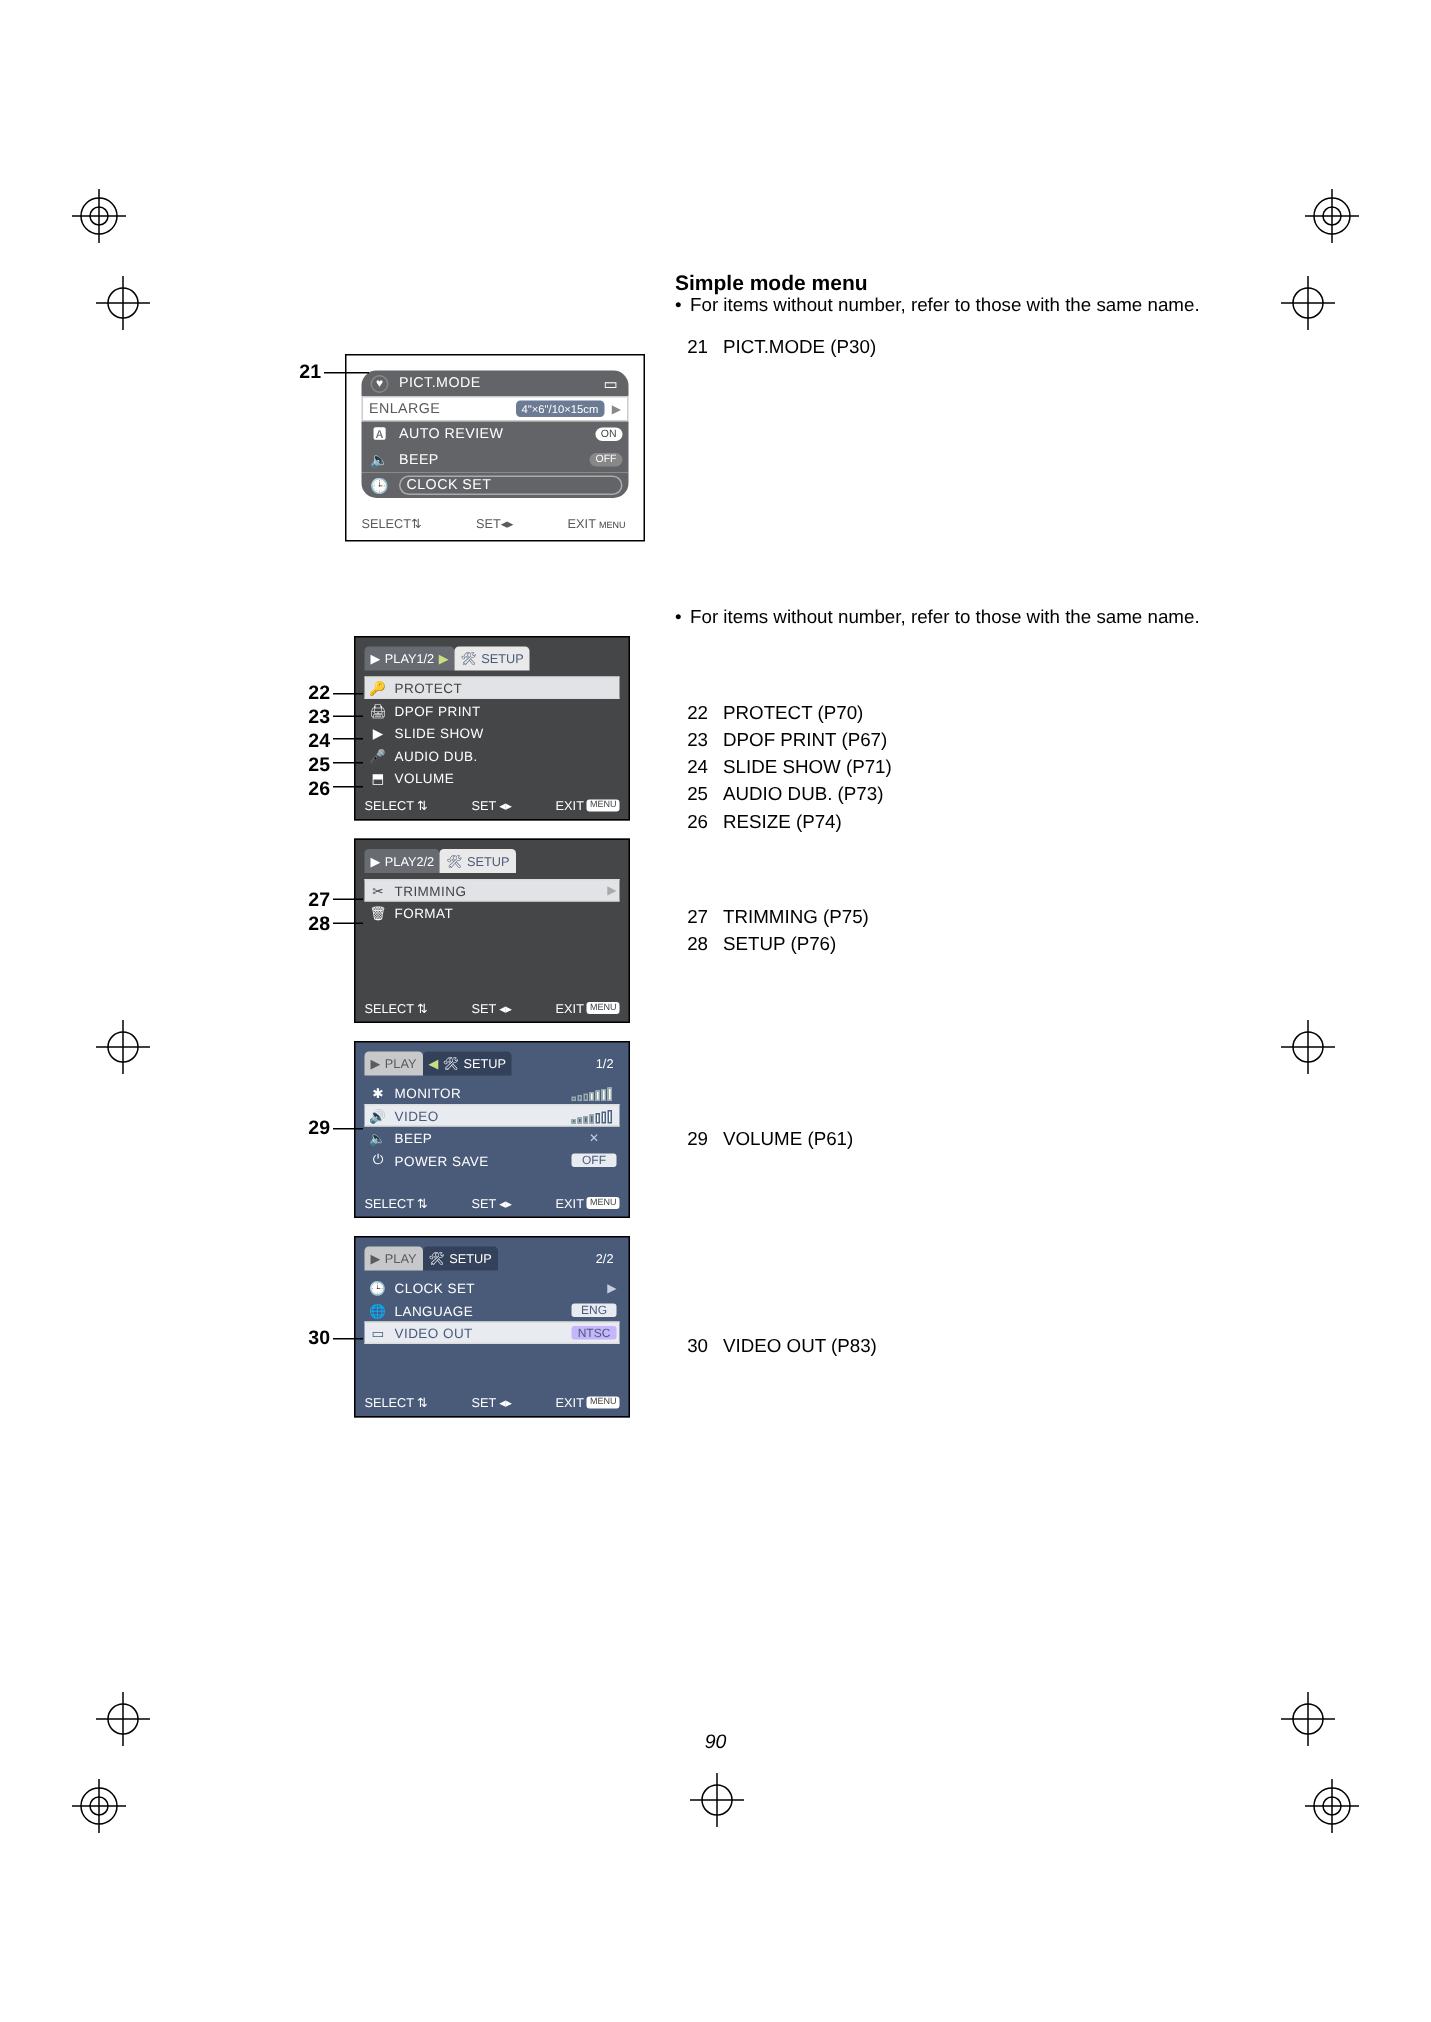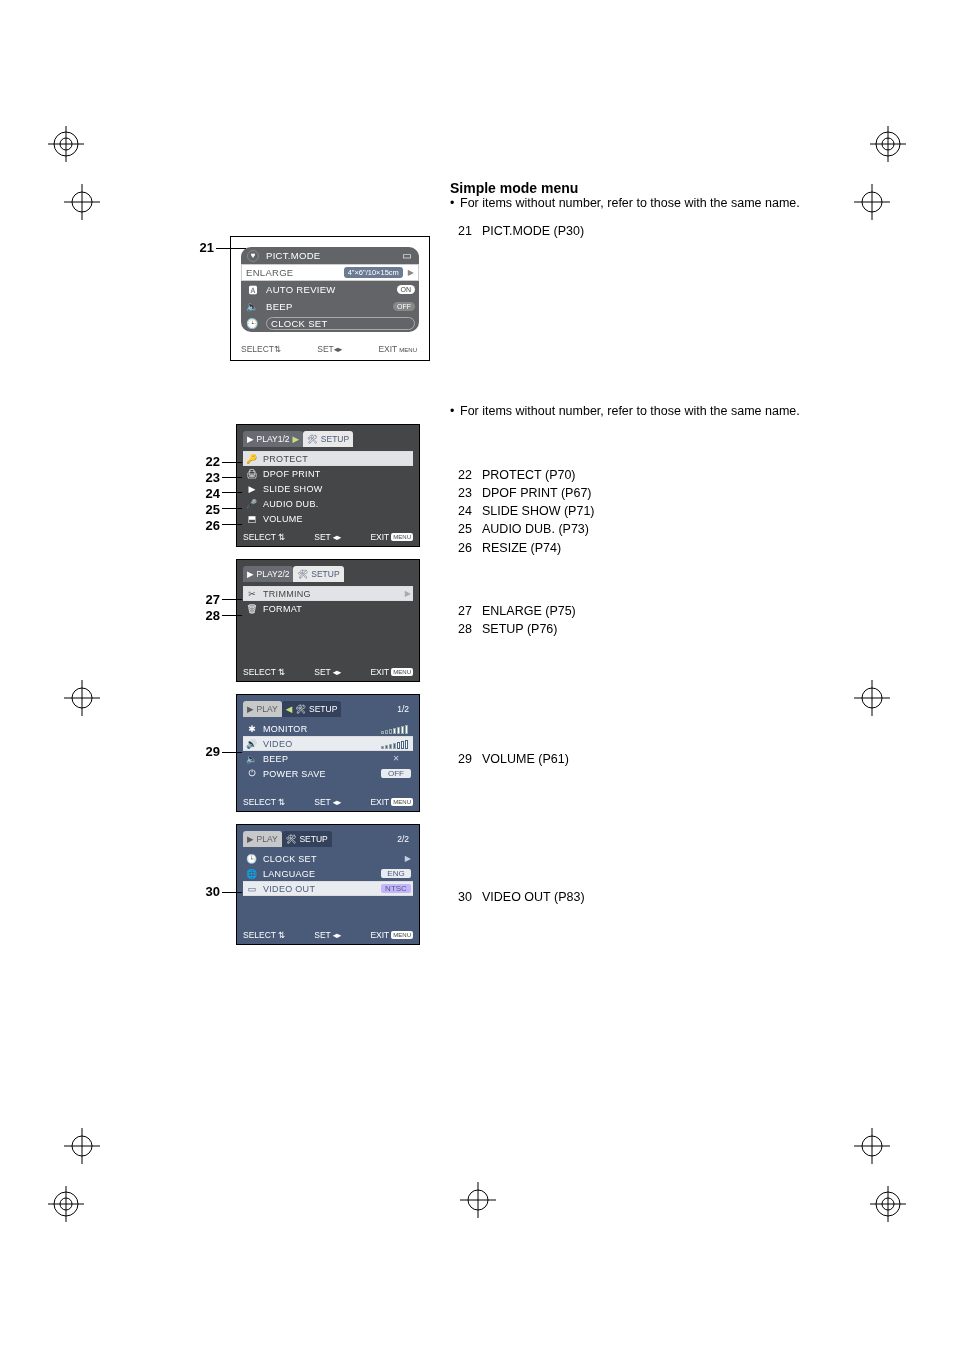--- a/index.html
+++ b/index.html
@@ -412,21 +412,21 @@
         </div>
       <div class="ref-item">
           <span class="ref-num">26</span>
           <span>RESIZE (P74)</span>
         </div>
     </div>
 
     <div class="ref-list" style="position:absolute; top:198px;">
       <div class="ref-item">
           <span class="ref-num">27</span>
-          <span>ENLARGE (P75)</span>
+          <span>TRIMMING (P75)</span>
         </div>
       <div class="ref-item">
           <span class="ref-num">28</span>
           <span>SETUP (P76)</span>
         </div>
     </div>
 
     <div class="ref-list" style="position:absolute; top:346px;">
       <div class="ref-item">
           <span class="ref-num">29</span>
@@ -659,13 +659,14 @@
     <div class="callout-num" style="left:76px; top:204px;">28</div>
     <div class="leader" style="left:102px; top:211px; width:20px;"></div>
 
     <div class="callout-num" style="left:76px; top:340px;">29</div>
     <div class="leader" style="left:102px; top:348px; width:20px;"></div>
 
     <div class="callout-num" style="left:76px; top:480px;">30</div>
     <div class="leader" style="left:102px; top:488px; width:20px;"></div>
   </div>
 
+  <div class="pagenum">90</div>
 </div>
 
 </body></html>

